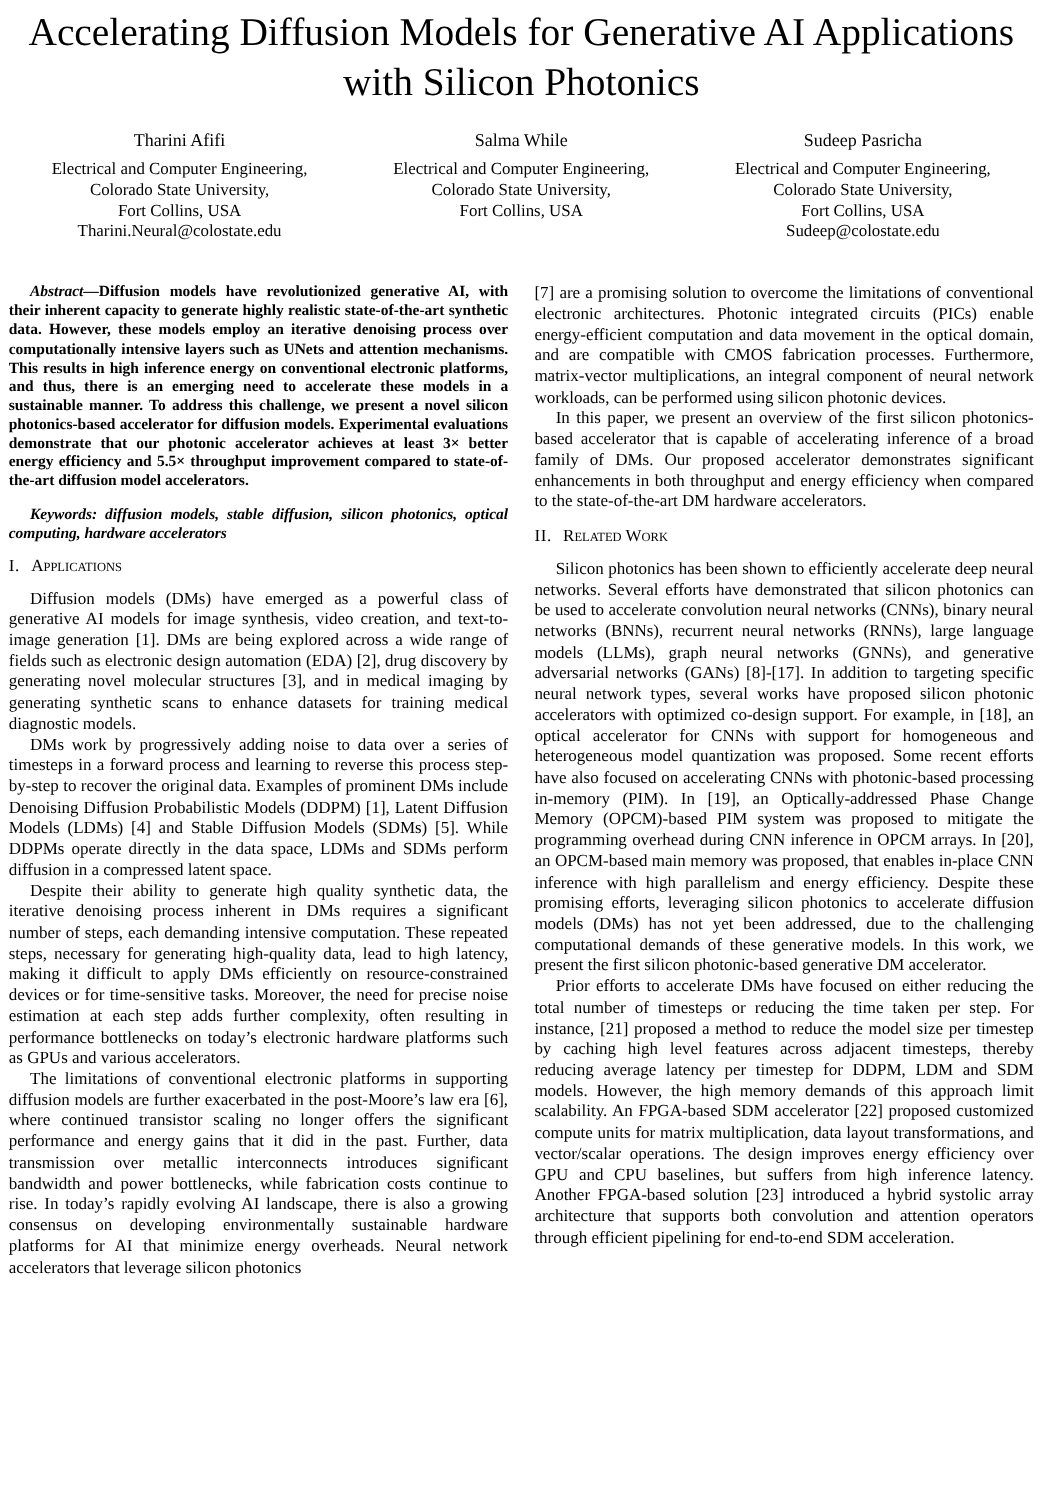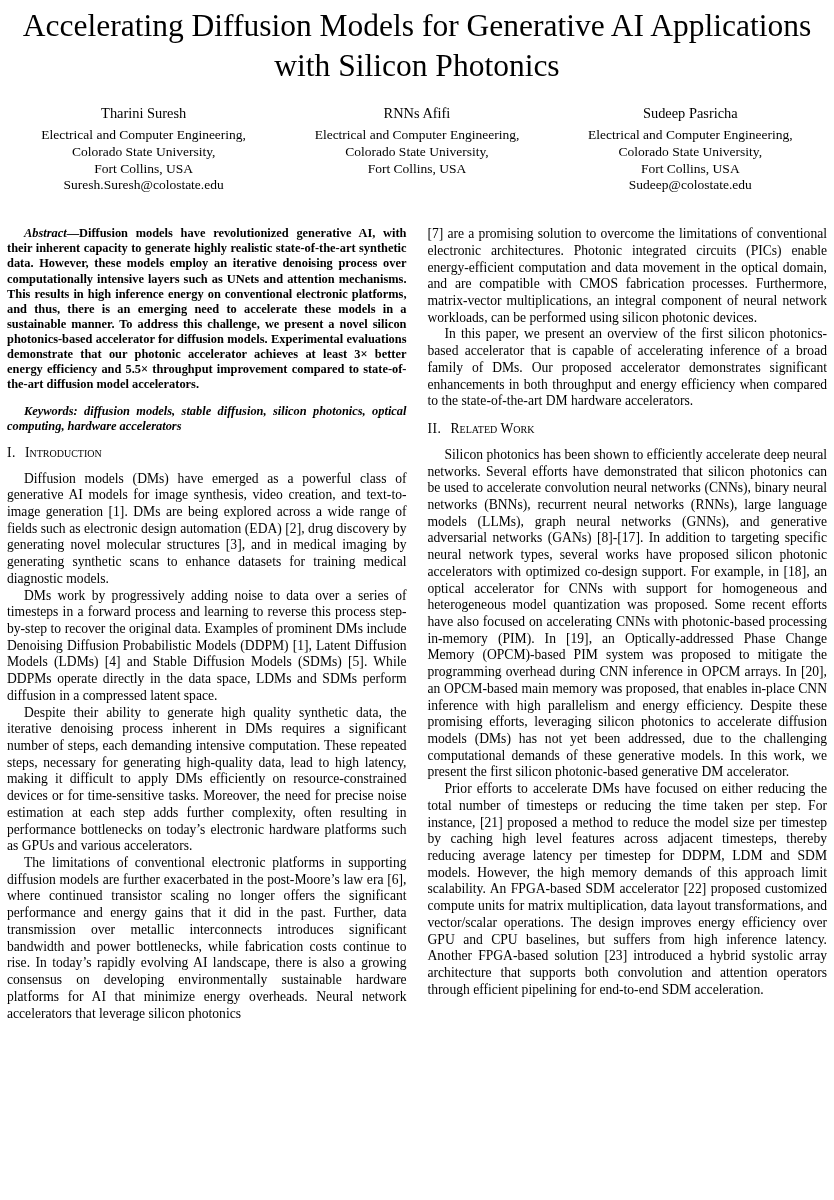--- a/index.html
+++ b/index.html
@@ -85,49 +85,49 @@
 </style>
 </head>
 <body>
 
 <div class="page">
 
   <h1 class="title">Accelerating Diffusion Models for Generative AI Applications with Silicon Photonics</h1>
 
   <div class="authors">
     <div class="author">
-      <div class="name">Tharini Suresh</div>
+      <div class="name">Tharini Afifi</div>
       <div>Electrical and Computer Engineering,</div>
       <div>Colorado State University,</div>
       <div>Fort Collins, USA</div>
-      <div>Suresh.Suresh@colostate.edu</div>
+      <div>Tharini.Neural@colostate.edu</div>
     </div>
     <div class="author">
-      <div class="name">RNNs Afifi</div>
+      <div class="name">Salma While</div>
       <div>Electrical and Computer Engineering,</div>
       <div>Colorado State University,</div>
       <div>Fort Collins, USA</div>
     </div>
     <div class="author">
       <div class="name">Sudeep Pasricha</div>
       <div>Electrical and Computer Engineering,</div>
       <div>Colorado State University,</div>
       <div>Fort Collins, USA</div>
       <div>Sudeep@colostate.edu</div>
     </div>
   </div>
 
   <div class="columns">
 
     <div class="col">
       <p class="abstract"><span class="abstract-label">Abstract</span><span>—Diffusion models have revolutionized generative AI, with their inherent capacity to generate highly realistic state-of-the-art synthetic data. However, these models employ an iterative denoising process over computationally intensive layers such as UNets and attention mechanisms. This results in high inference energy on conventional electronic platforms, and thus, there is an emerging need to accelerate these models in a sustainable manner. To address this challenge, we present a novel silicon photonics-based accelerator for diffusion models. Experimental evaluations demonstrate that our photonic accelerator achieves at least 3× better energy efficiency and 5.5× throughput improvement compared to state-of-the-art diffusion model accelerators.</span></p>
 
       <p class="keywords">Keywords: diffusion models, stable diffusion, silicon photonics, optical computing, hardware accelerators</p>
 
-      <h2 class="section-heading"><span class="heading-num">I.</span><span class="sc">Introduction</span></h2>
+      <h2 class="section-heading"><span class="heading-num">I.</span><span class="sc">Applications</span></h2>
 
       <p class="body-para">Diffusion models (DMs) have emerged as a powerful class of generative AI models for image synthesis, video creation, and text-to-image generation [1]. DMs are being explored across a wide range of fields such as electronic design automation (EDA) [2], drug discovery by generating novel molecular structures [3], and in medical imaging by generating synthetic scans to enhance datasets for training medical diagnostic models.</p>
       <p class="body-para">DMs work by progressively adding noise to data over a series of timesteps in a forward process and learning to reverse this process step-by-step to recover the original data. Examples of prominent DMs include Denoising Diffusion Probabilistic Models (DDPM) [1], Latent Diffusion Models (LDMs) [4] and Stable Diffusion Models (SDMs) [5]. While DDPMs operate directly in the data space, LDMs and SDMs perform diffusion in a compressed latent space.</p>
       <p class="body-para">Despite their ability to generate high quality synthetic data, the iterative denoising process inherent in DMs requires a significant number of steps, each demanding intensive computation. These repeated steps, necessary for generating high-quality data, lead to high latency, making it difficult to apply DMs efficiently on resource-constrained devices or for time-sensitive tasks. Moreover, the need for precise noise estimation at each step adds further complexity, often resulting in performance bottlenecks on today’s electronic hardware platforms such as GPUs and various accelerators.</p>
       <p class="body-para">The limitations of conventional electronic platforms in supporting diffusion models are further exacerbated in the post-Moore’s law era [6], where continued transistor scaling no longer offers the significant performance and energy gains that it did in the past. Further, data transmission over metallic interconnects introduces significant bandwidth and power bottlenecks, while fabrication costs continue to rise. In today’s rapidly evolving AI landscape, there is also a growing consensus on developing environmentally sustainable hardware platforms for AI that minimize energy overheads. Neural network accelerators that leverage silicon photonics</p>
     </div>
 
     <div class="col">
       <p class="body-para no-indent">[7] are a promising solution to overcome the limitations of conventional electronic architectures. Photonic integrated circuits (PICs) enable energy-efficient computation and data movement in the optical domain, and are compatible with CMOS fabrication processes. Furthermore, matrix-vector multiplications, an integral component of neural network workloads, can be performed using silicon photonic devices.</p>
       <p class="body-para">In this paper, we present an overview of the first silicon photonics-based accelerator that is capable of accelerating inference of a broad family of DMs. Our proposed accelerator demonstrates significant enhancements in both throughput and energy efficiency when compared to the state-of-the-art DM hardware accelerators.</p>

